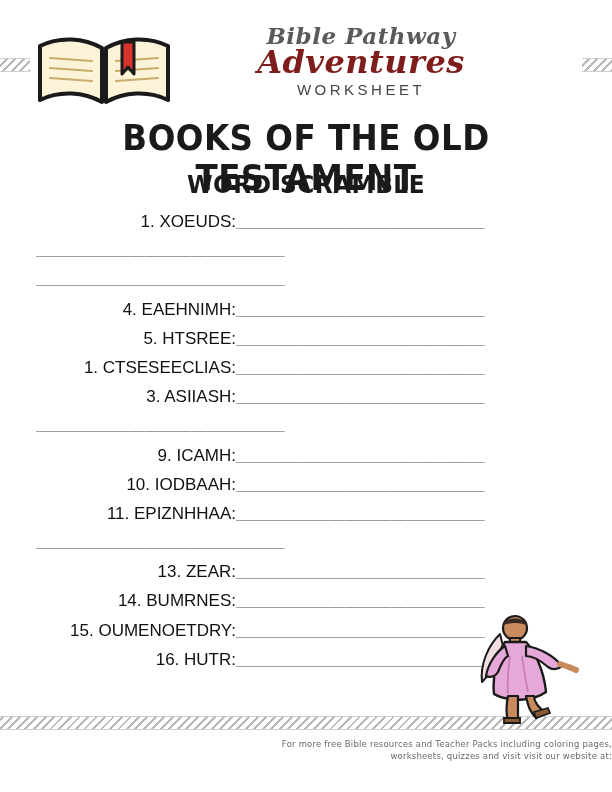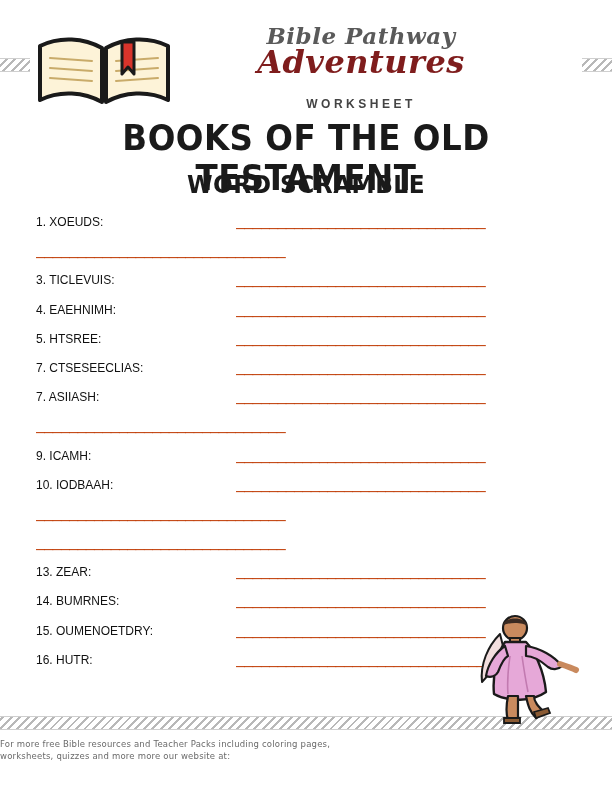--- a/index.html
+++ b/index.html
@@ -69,25 +69,25 @@
     font-family: "DejaVu Serif", serif;
     font-size: 32px;
     font-weight: bold;
     font-style: italic;
     color: #7f1d1d;
     letter-spacing: 0.5px;
     line-height: 1.05;
     margin-top: -2px;
   }
   .brand-line3 {
-    font-size: 12px;
-    font-weight: bold;
+    font-size: 15px;
+    font-weight: normal;
     color: #444;
     letter-spacing: 3.5px;
-    margin-top: 17px;
+    margin-top: 1px;
   }
 
   
   .title {
     position: absolute;
     top: 118px;
     left: 0;
     width: 612px;
     text-align: center;
     font-family: "DejaVu Sans", sans-serif;
@@ -117,43 +117,45 @@
     top: 212px;
     left: 36px;
     width: 540px;
   }
   .row {
     display: flex;
     align-items: baseline;
     height: 29.2px;
   }
   .row-label {
-    font-size: 12px;
+    font-size: 17px;
     color: #111;
     white-space: nowrap;
     min-width: 200px;
     font-family: "Liberation Sans", sans-serif;
+    text-align: right;
   }
   .row-blank {
     flex: 1;
     font-size: 16px;
-    color: #c2410c;
+    color: #737373;
     letter-spacing: -0.6px;
     white-space: nowrap;
     overflow: hidden;
     font-family: "Liberation Sans", sans-serif;
+    font-style: italic;
   }
 
   
   .footer {
     position: absolute;
     top: 738px;
     left: 0;
     width: 612px;
-    text-align: left;
+    text-align: right;
     font-family: "DejaVu Sans", sans-serif;
     font-size: 8.5px;
     color: #6a6a6a;
     line-height: 1.45;
     letter-spacing: 0.2px;
   }
   .footer .url { }
 
   
   .figure {
@@ -208,51 +210,51 @@
 <div class="list">
 
   <div class="row">
     <span class="row-label">1. XOEUDS:</span>
     <span class="row-blank">______________________________</span>
   </div>
   <div class="row">
     <span class="row-blank">______________________________</span>
   </div>
   <div class="row">
-    <span class="row-label">3. TICLEVUIS:</span>
     <span class="row-blank">______________________________</span>
   </div>
   <div class="row">
     <span class="row-label">4. EAEHNIMH:</span>
     <span class="row-blank">______________________________</span>
   </div>
   <div class="row">
     <span class="row-label">5. HTSREE:</span>
     <span class="row-blank">______________________________</span>
   </div>
   <div class="row">
-    <span class="row-label">7. CTSESEECLIAS:</span>
-    <span class="row-blank">______________________________</span>
-  </div>
-  <div class="row">
-    <span class="row-label">7. ASIIASH:</span>
+    <span class="row-label">1. CTSESEECLIAS:</span>
+    <span class="row-blank">______________________________</span>
+  </div>
+  <div class="row">
+    <span class="row-label">3. ASIIASH:</span>
     <span class="row-blank">______________________________</span>
   </div>
   <div class="row">
     <span class="row-blank">______________________________</span>
   </div>
   <div class="row">
     <span class="row-label">9. ICAMH:</span>
     <span class="row-blank">______________________________</span>
   </div>
   <div class="row">
     <span class="row-label">10. IODBAAH:</span>
     <span class="row-blank">______________________________</span>
   </div>
   <div class="row">
+    <span class="row-label">11. EPIZNHHAA:</span>
     <span class="row-blank">______________________________</span>
   </div>
   <div class="row">
     <span class="row-blank">______________________________</span>
   </div>
   <div class="row">
     <span class="row-label">13. ZEAR:</span>
     <span class="row-blank">______________________________</span>
   </div>
   <div class="row">
@@ -294,14 +296,14 @@
     <path d="M48,84 C46,94 46,102 48,108 L58,108 C58,100 58,92 58,84 Z" fill="#c98a5e" stroke="#1a1a1a" stroke-width="2.2" stroke-linejoin="round"></path>
     <path d="M66,84 C68,94 70,100 76,106 L84,100 C78,94 74,90 74,84 Z" fill="#c98a5e" stroke="#1a1a1a" stroke-width="2.2" stroke-linejoin="round"></path>
 
     <path d="M44,106 L60,106 L60,111 L44,111 Z" fill="#8a5a33" stroke="#1a1a1a" stroke-width="1.8"></path>
     <path d="M74,100 L88,96 L90,101 L76,106 Z" fill="#8a5a33" stroke="#1a1a1a" stroke-width="1.8"></path>
   </svg>
 </div>
 
 <div class="footer">
   <div>For more free Bible resources and Teacher Packs including coloring pages,</div>
-  <div>worksheets, quizzes and more more our website at:</div>
+  <div>worksheets, quizzes and visit visit our website at:</div>
 </div>
 
 </body></html>

